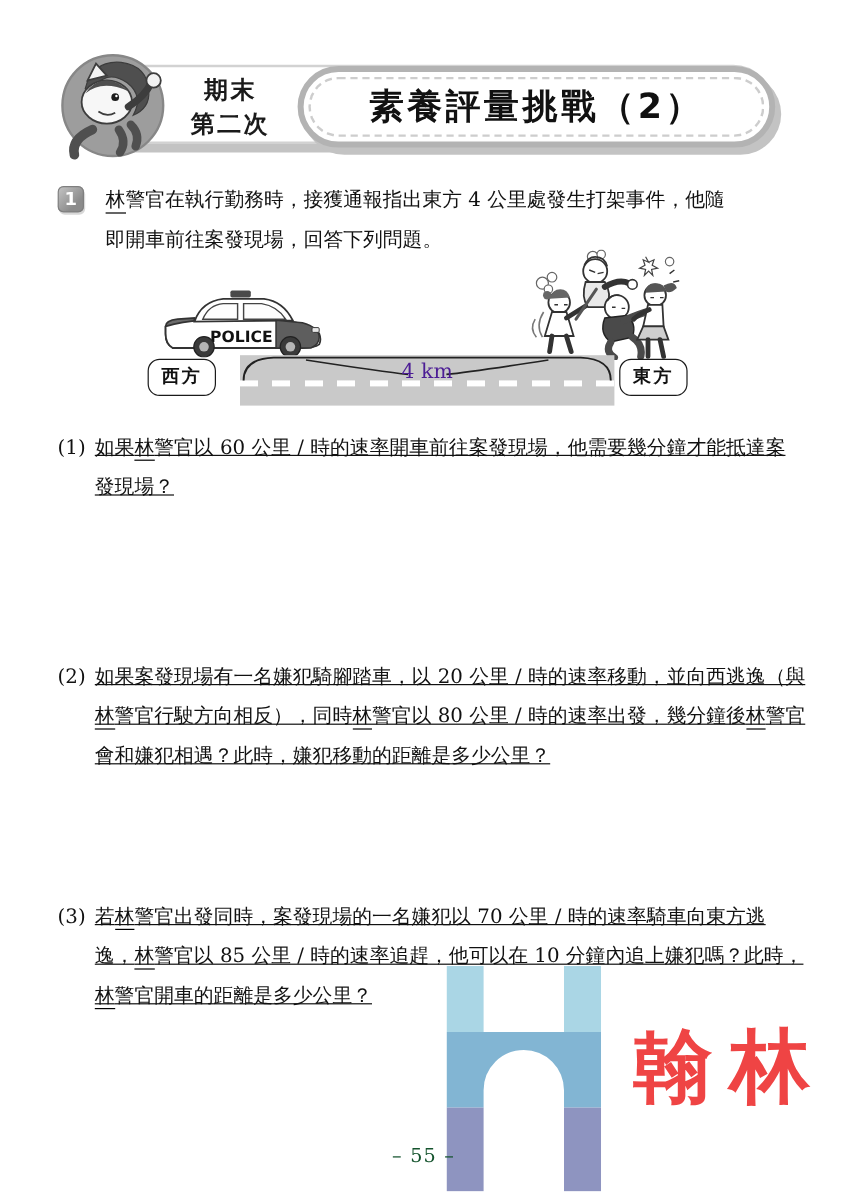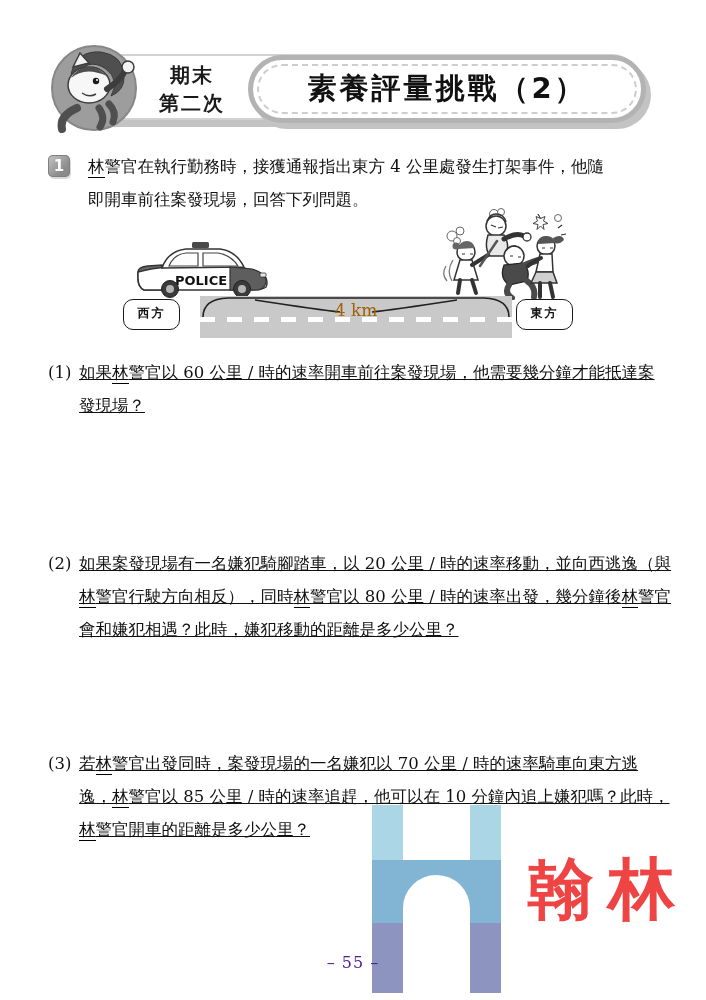--- a/index.html
+++ b/index.html
@@ -56,26 +56,26 @@
   .car   { position:absolute; left:132px; top:32px; width:140px; height:58px; }
   .fight { position:absolute; left:440px; top:0;    width:128px; height:92px; }
   .road  { position:absolute; left:200px; top:88px; width:312px; height:42px; background:#c9c9c9; }
   .road-dash {
     position:absolute; left:0; right:0; top:21px; height:5px;
     background:repeating-linear-gradient(90deg,#ffffff 0 15px,rgba(255,255,255,0) 15px 27px);
   }
   .bracket { position:absolute; left:200px; top:86px; width:312px; height:26px; }
   .dist-label {
     position:absolute; left:200px; top:92px; width:312px; text-align:center;
-    font-size:17px; line-height:20px; color:#a16207;
+    font-size:17px; line-height:20px; color:#4c1d95;
   }
   .dir-box {
     position:absolute; top:91px; width:57px; height:31px; box-sizing:border-box;
     background:#fff; border:1.6px solid #1a1a1a; border-radius:10px;
-    font-weight:700; font-size:12px; line-height:27px; text-align:center; letter-spacing:2px;
+    font-weight:700; font-size:15px; line-height:27px; text-align:center; letter-spacing:2px;
   }
   .west { left:123px; }
   .east { left:516px; }
 
   
   .watermark { position:absolute; inset:0; }
   .h-logo { position:absolute; left:372px; top:805px; width:129px; height:188px; }
   .brand {
     position:absolute; left:527px; top:853px;
     font:700 67px/72px "DejaVu Sans","Liberation Sans",sans-serif;
@@ -83,21 +83,21 @@
   }
   .slogan {
     position:absolute; left:529px; top:938px;
     font:500 34px/40px "DejaVu Sans","Liberation Sans",sans-serif;
     color:#a3a3a3; letter-spacing:7px; white-space:nowrap;
   }
 
   
   .pagenum {
     position:absolute; left:0; right:0; top:952px; text-align:center;
-    font-size:16px; line-height:22px; color:#4c1d95; letter-spacing:1px; z-index:3;
+    font-size:16px; line-height:22px; color:#14532d; letter-spacing:1px; z-index:3;
   }
 </style>
 </head>
 <body>
 
 <div id="page">
 
   <div class="watermark">
     <svg class="h-logo" viewBox="0 0 129 188">
       <defs>

